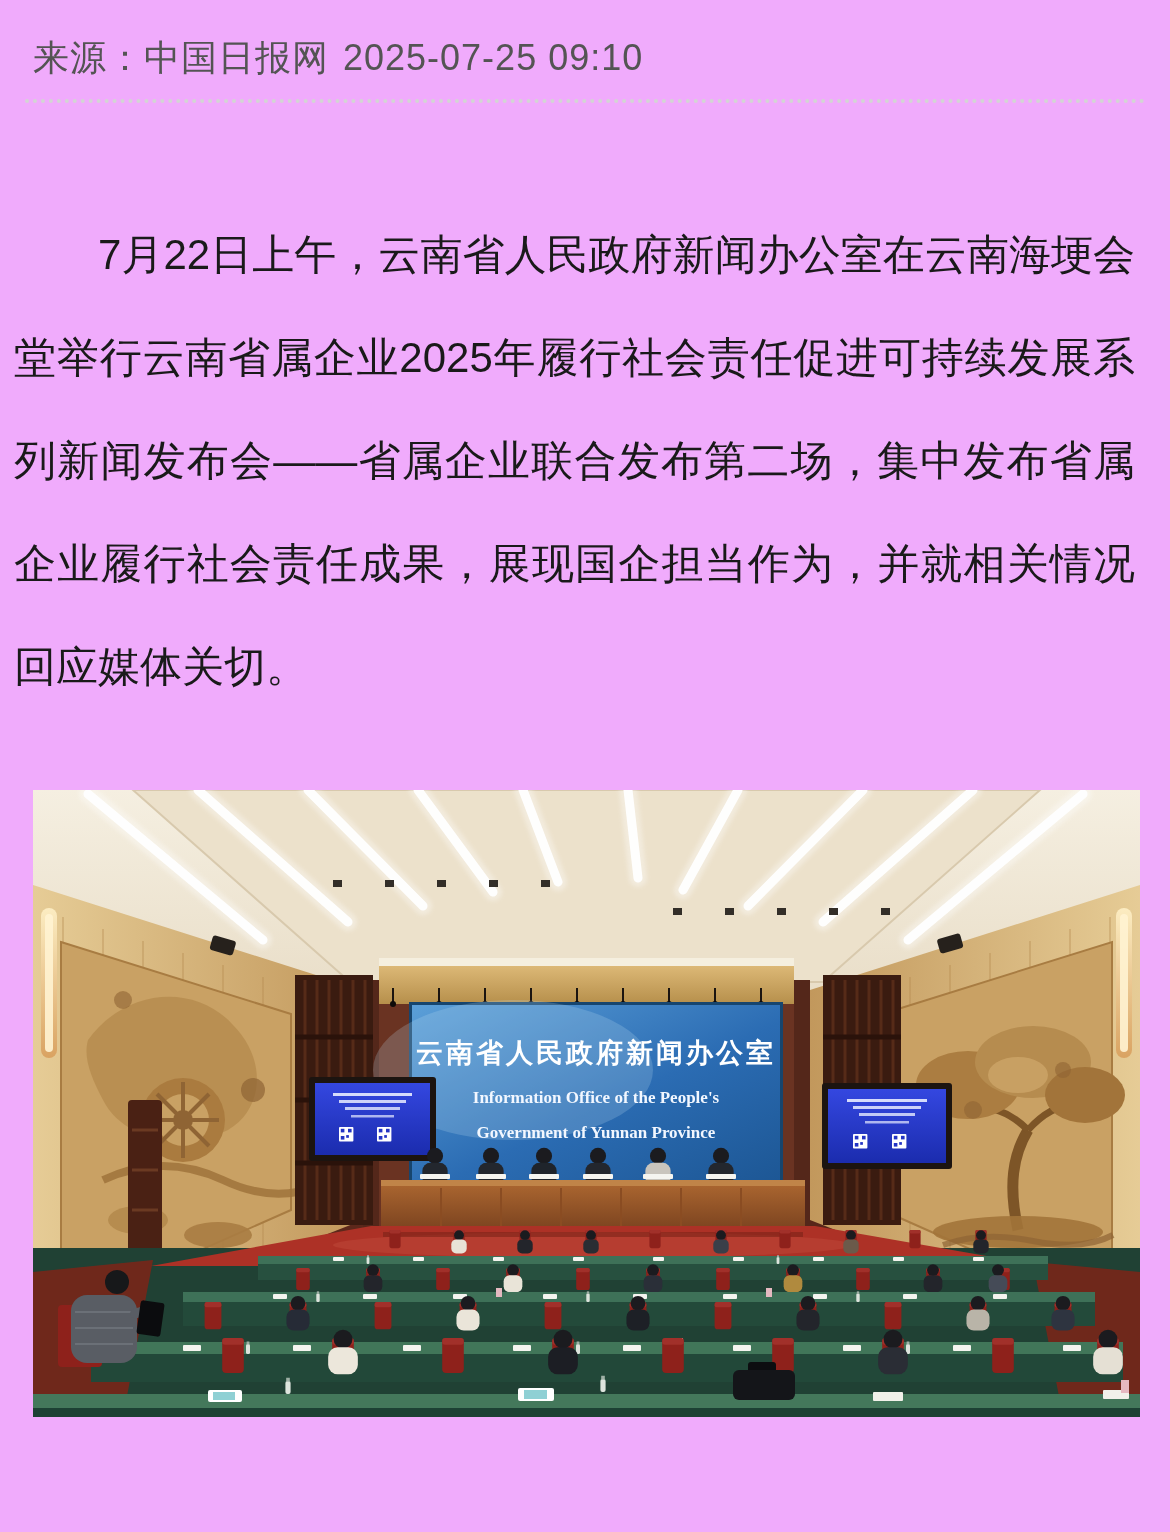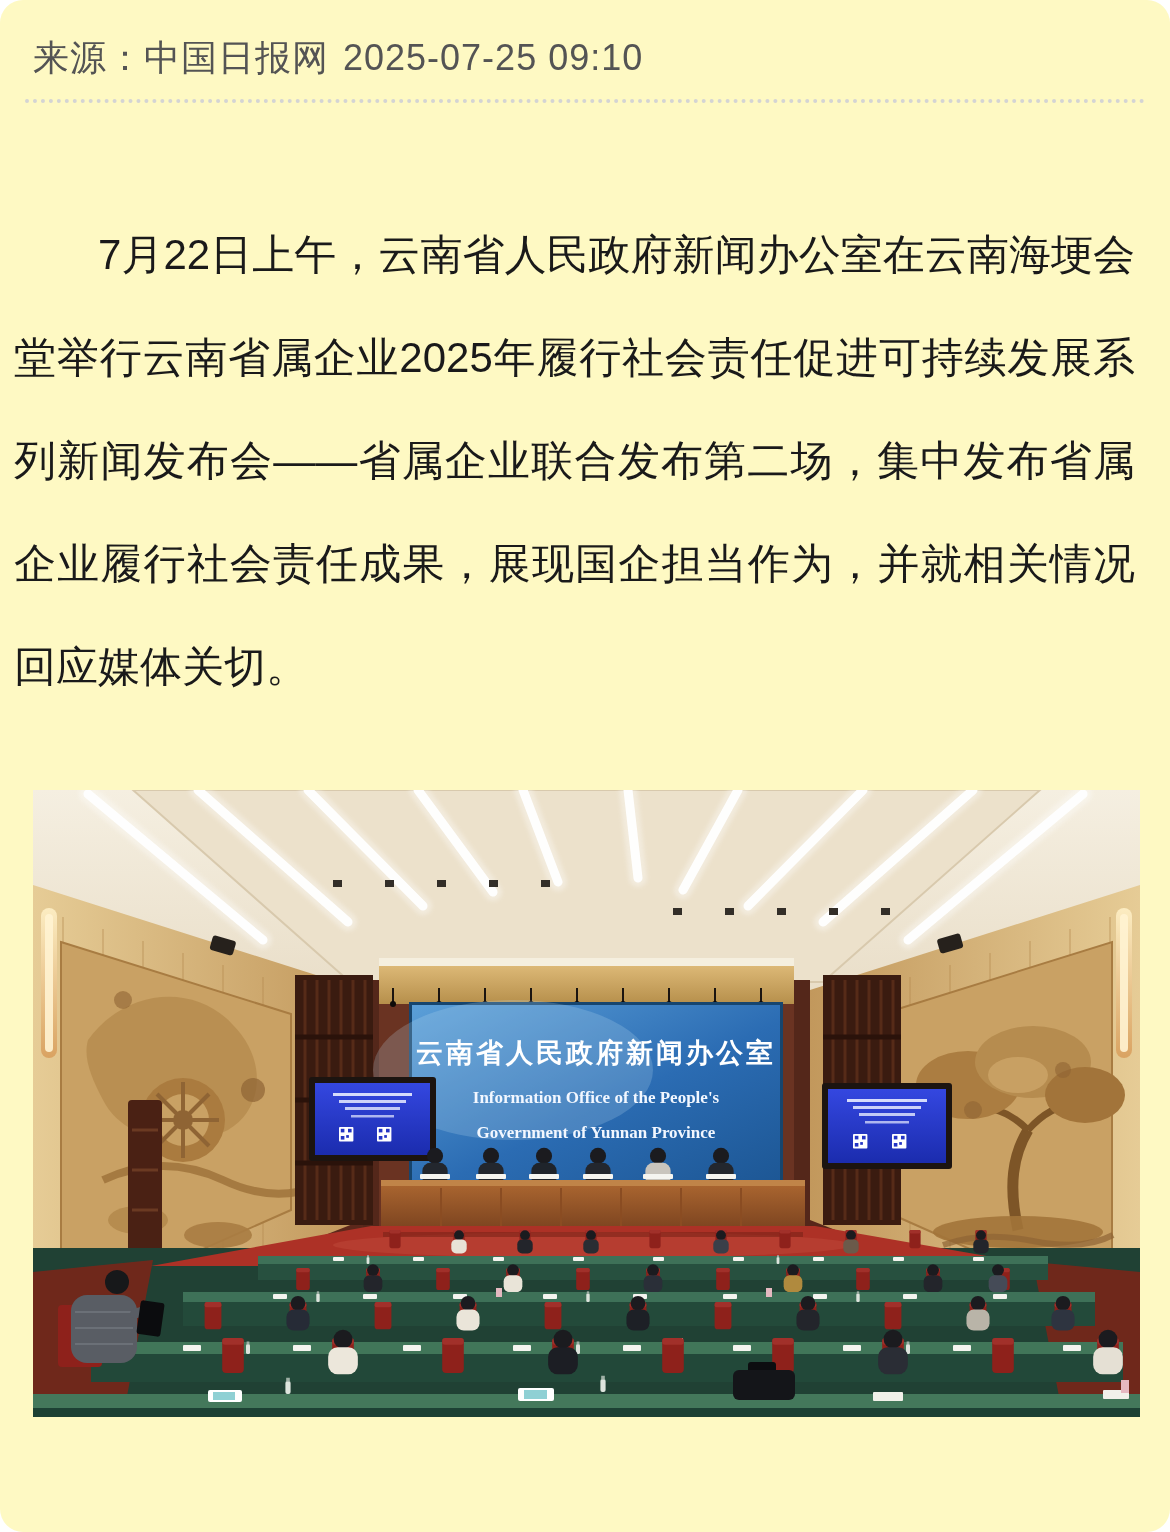--- a/index.html
+++ b/index.html
@@ -2,21 +2,21 @@
 <html><head>
 <meta charset="utf-8">
 <style>
   * { margin: 0; padding: 0; box-sizing: border-box; }
   html, body { background: #ffffff; }
   body {
     width: 1170px;
     font-family: "Liberation Sans", "DejaVu Sans", sans-serif;
     color: #1e1e1e;
   }
-  .page { width: 1170px; min-height: 1532px; background: #fef9c3; overflow: hidden; border-radius: 23px; }
+  .page { width: 1170px; min-height: 1532px; background: #f0abfc; overflow: hidden; }
   .source-line {
     margin: 36px 33px 0 33px;
     font-size: 36px;
     line-height: 1.2;
     color: #545454;
     letter-spacing: 1px;
     white-space: nowrap;
   }
   .source-line .sep { display: inline-block; width: 14px; }
   .divider {

